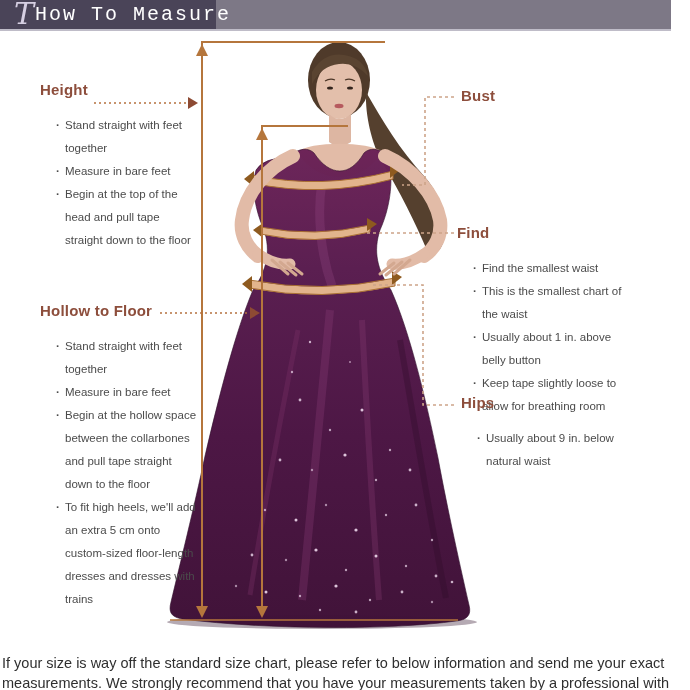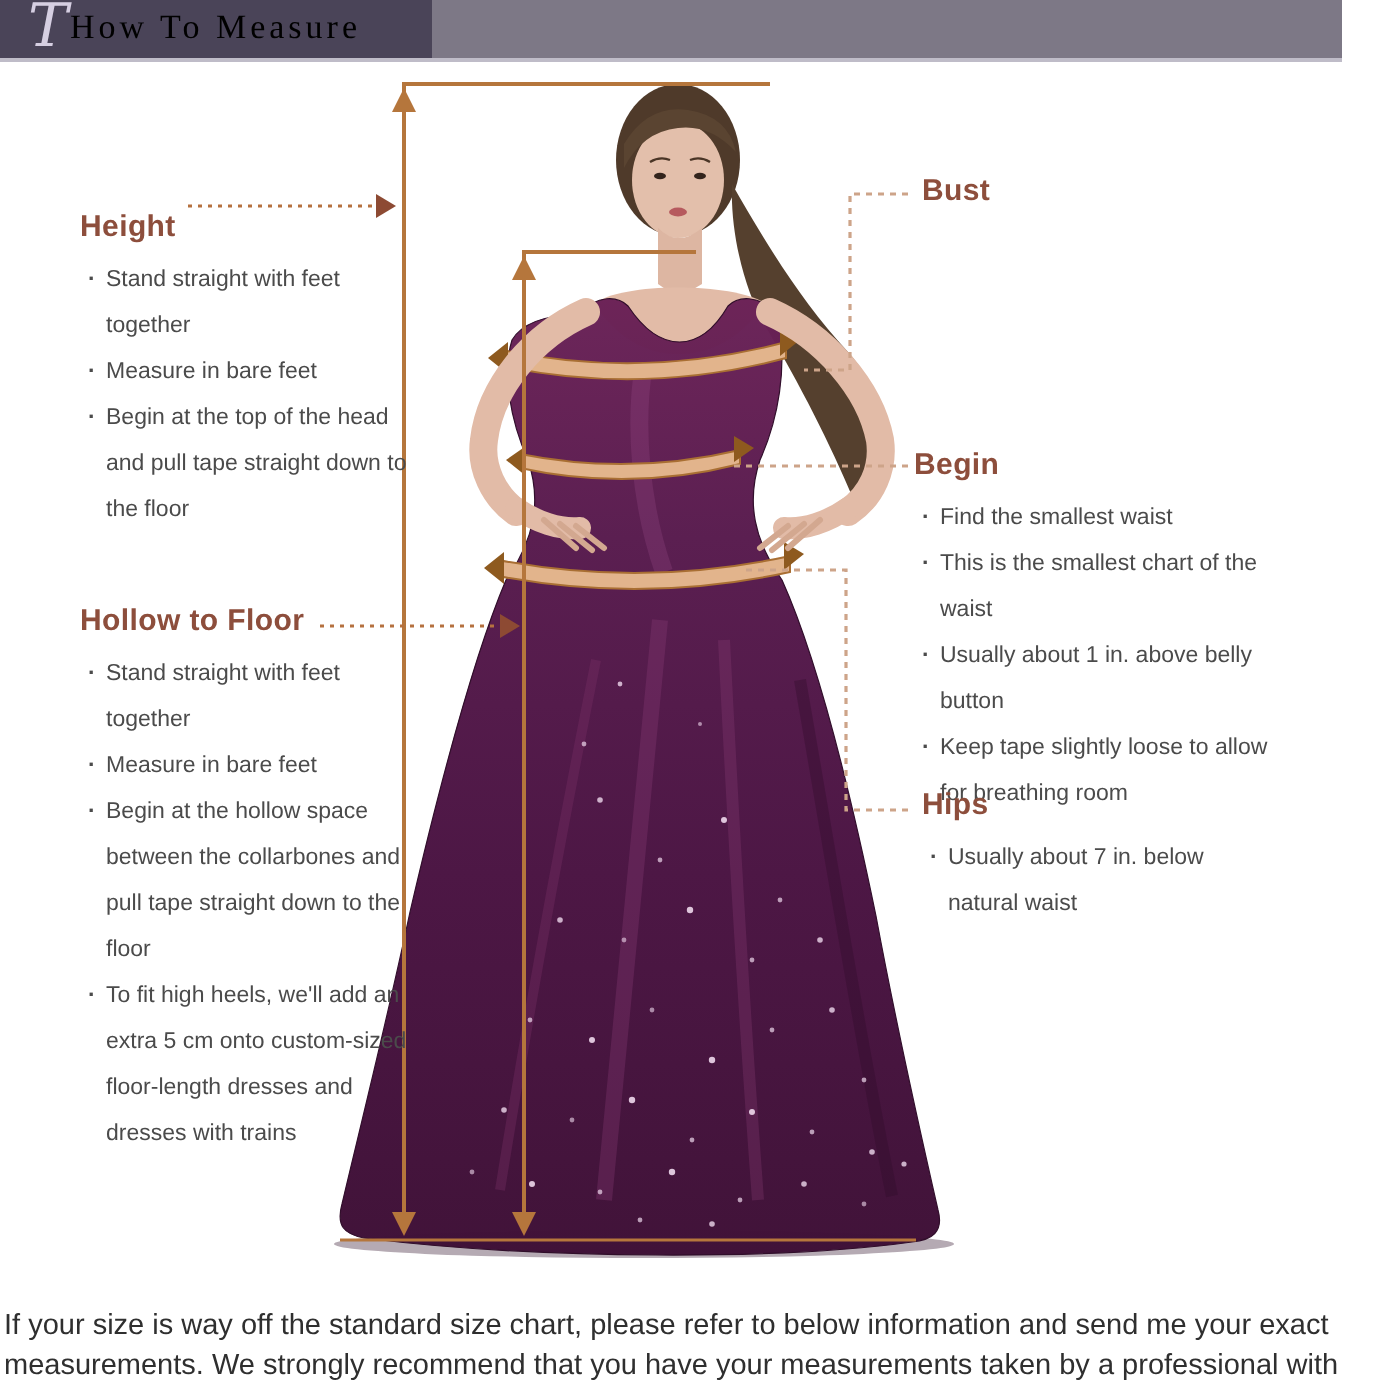--- a/index.html
+++ b/index.html
@@ -19,33 +19,33 @@
     background:var(--header_dark,#4a4458);
   }
   .header-title-wrap{
     position:absolute;left:14px;top:-4px;white-space:nowrap;z-index:3;
   }
   .script-t{
     font-family:"DejaVu Serif", serif;font-style:italic;
     font-size:30px;color:#d6cfe2;margin-right:1px;
   }
   .header-title{
-    font-family:Liberation Serif, serif;
-    font-size:17px;color:#000000;letter-spacing:2px;
+    font-family:Liberation Mono, monospace;
+    font-size:20px;color:#ffffff;letter-spacing:2px;
     position:relative;top:-4px;
   }
   
   .figure-svg{position:absolute;left:0;top:0;width:690px;height:690px;z-index:1;pointer-events:none;}
   
   .measure-section{position:absolute;z-index:2;}
   .sec-title{
     margin:0 0 7px 0;font-size:15px;font-weight:bold;
     color:var(--heading,#8d4e3c);letter-spacing:.2px;
   }
-  .sec-list{list-style:none;margin:4px;padding:0;}
+  .sec-list{list-style:none;margin:16px;padding:0;}
   .sec-list li{
     position:relative;padding-left:9px;
     font-size:11.5px;line-height:23px;color:var(--body_text,#4b4b4b);
   }
   .sec-list li::before{
     content:"\00b7";position:absolute;left:0;top:0;
     font-weight:bold;color:var(--body_text,#4b4b4b);
   }
   
   .footer-note{
@@ -211,21 +211,21 @@
     <path d="M454,97 L425,97 L425,185 L402,185"></path>
   </g>
   <g stroke="#cda489" stroke-width="1.6" stroke-dasharray="3 3" fill="none">
     <path d="M454,233 L366,233"></path>
   </g>
   <g stroke="#cda489" stroke-width="1.6" stroke-dasharray="3 3" fill="none">
     <path d="M454,405 L423,405 L423,285 L372,285"></path>
   </g>
 </svg>
 
-<section class="measure-section" style="left:40px;top:105px;width:172px">
+<section class="measure-section" style="left:40px;top:81px;width:172px">
   <h3 class="sec-title">Height</h3>
   <ul class="sec-list">
       <li>Stand straight with feet together</li>
       <li>Measure in bare feet</li>
       <li>Begin at the top of the head and pull tape straight down to the floor</li>
     </ul>
 </section>
 
 <section class="measure-section" style="left:40px;top:302px;width:176px">
   <h3 class="sec-title">Hollow to Floor</h3>
@@ -235,29 +235,29 @@
       <li>Begin at the hollow space between the collarbones and pull tape straight down to the floor</li>
       <li>To fit high heels, we'll add an extra 5 cm onto custom-sized floor-length dresses and dresses with trains</li>
     </ul>
 </section>
 
 <section class="measure-section" style="left:461px;top:87px;width:180px">
   <h3 class="sec-title">Bust</h3>
 </section>
 
 <section class="measure-section" style="left:457px;top:224px;width:184px">
-  <h3 class="sec-title">Begin</h3>
+  <h3 class="sec-title">Find</h3>
   <ul class="sec-list">
       <li>Find the smallest waist</li>
       <li>This is the smallest chart of the waist</li>
       <li>Usually about 1 in. above belly button</li>
       <li>Keep tape slightly loose to allow for breathing room</li>
     </ul>
 </section>
 
 <section class="measure-section" style="left:461px;top:394px;width:182px">
   <h3 class="sec-title">Hips</h3>
   <ul class="sec-list">
-      <li>Usually about 7 in. below natural waist</li>
+      <li>Usually about 9 in. below natural waist</li>
     </ul>
 </section>
 
 <p class="footer-note">If your size is way off the standard size chart, please refer to below information and send me your exact measurements. We strongly recommend that you have your measurements taken by a professional with your under wear on before buying any gown online. Please follow the measurement instructions, and measure yourself carefully.</p>
 
 </body></html>

